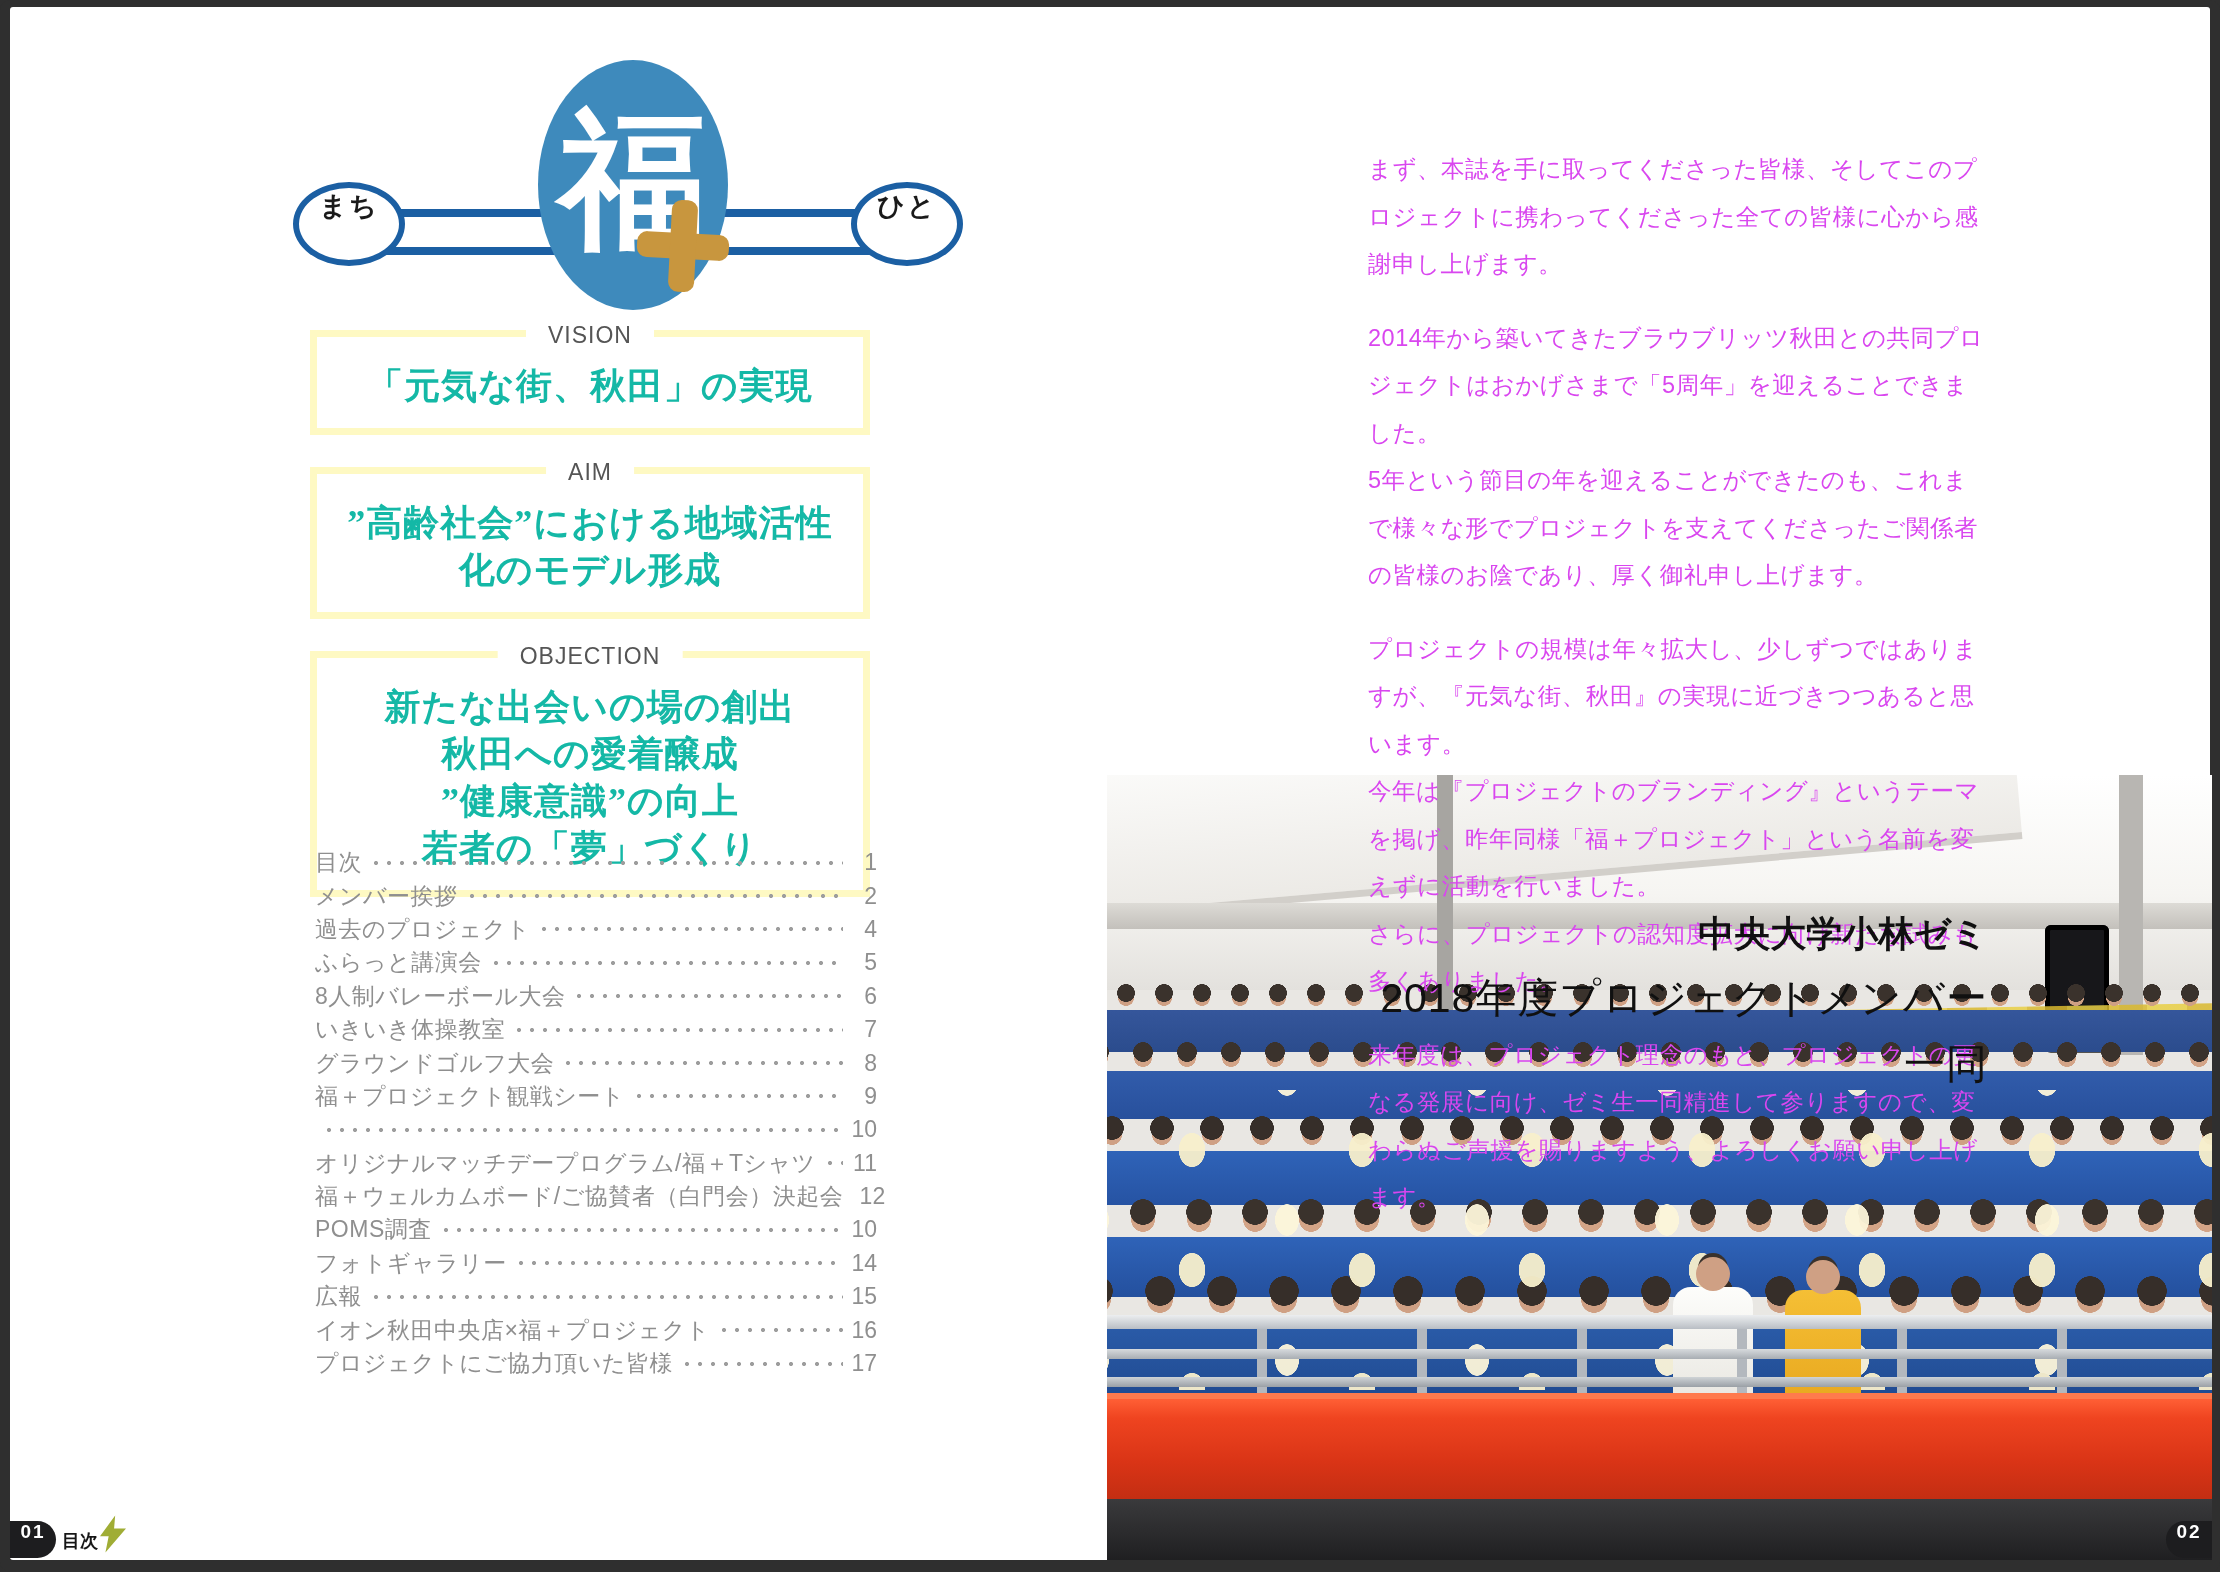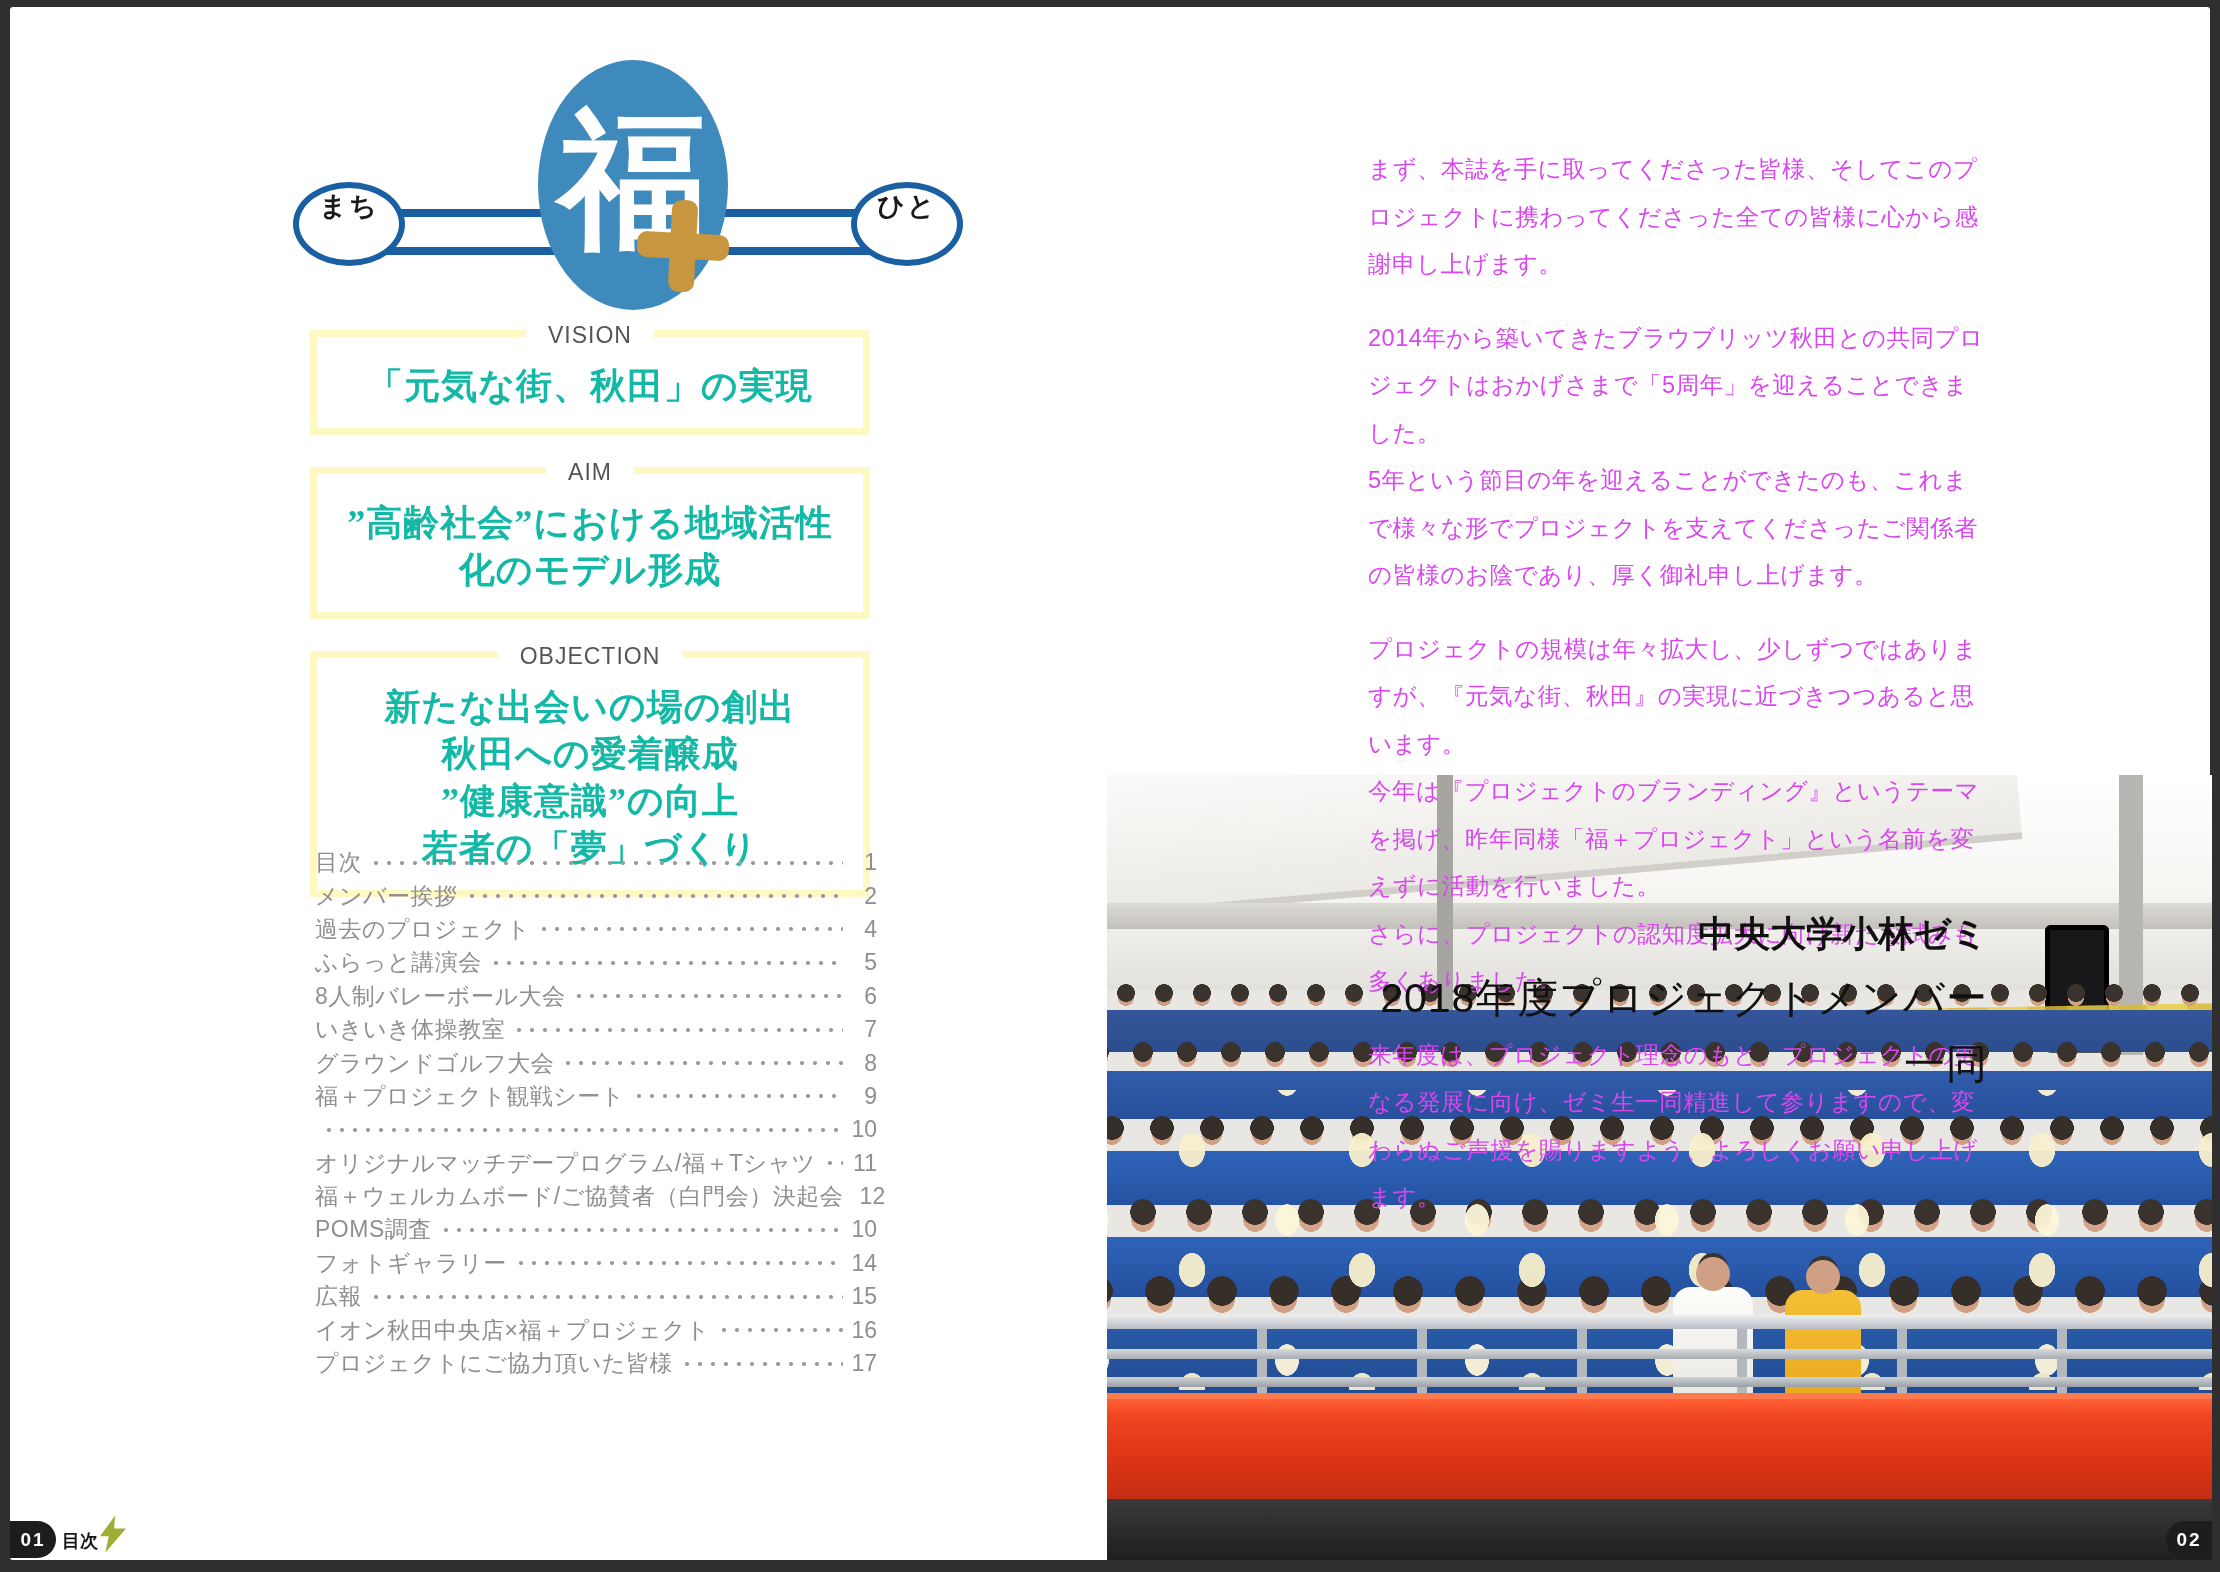--- a/index.html
+++ b/index.html
@@ -103,21 +103,21 @@
     background:linear-gradient(#eceef0,#b9bec4) 0 0/100% 14px no-repeat,
                linear-gradient(#d7dadd,#a8adb3) 0 34px/100% 10px no-repeat,
                linear-gradient(#cfd3d6,#9aa0a6) 0 62px/100% 10px no-repeat,
                repeating-linear-gradient(90deg,rgba(0,0,0,0) 0 150px,#b3b8be 150px 160px);}
   .ph-barrier{position:absolute;top:618px;left:0;right:0;height:106px;border-top:6px solid #ff7a4d;
     background:linear-gradient(180deg,#ff5f35 0%,#ef4420 18%,#d93416 60%,#c02d12 100%);}
   .ph-floor{position:absolute;top:724px;bottom:0;left:0;right:0;background:linear-gradient(#3a3a3c,#1f1f21);}
 
   
   .badge{position:absolute;top:1521px;width:46px;height:37px;background:#1d1d1f;color:#fff;
-         font-weight:bold;font-size:19px;letter-spacing:2px;display:flex;align-items:center;
+         font-weight:bold;font-size:19px;letter-spacing:2px;display:flex;
          justify-content:center;z-index:9;}
   .badge.left{left:10px;border-radius:0 19px 19px 0;}
   .badge.right{left:2166px;border-radius:19px 0 0 19px;}
   .footer-label{position:absolute;left:62px;top:1529px;font-weight:bold;font-size:18px;color:#161616;z-index:9;}
   .footer-bolt{position:absolute;left:100px;top:1515px;z-index:9;}
 </style>
 </head>
 <body>
 
 <div class="stage">

